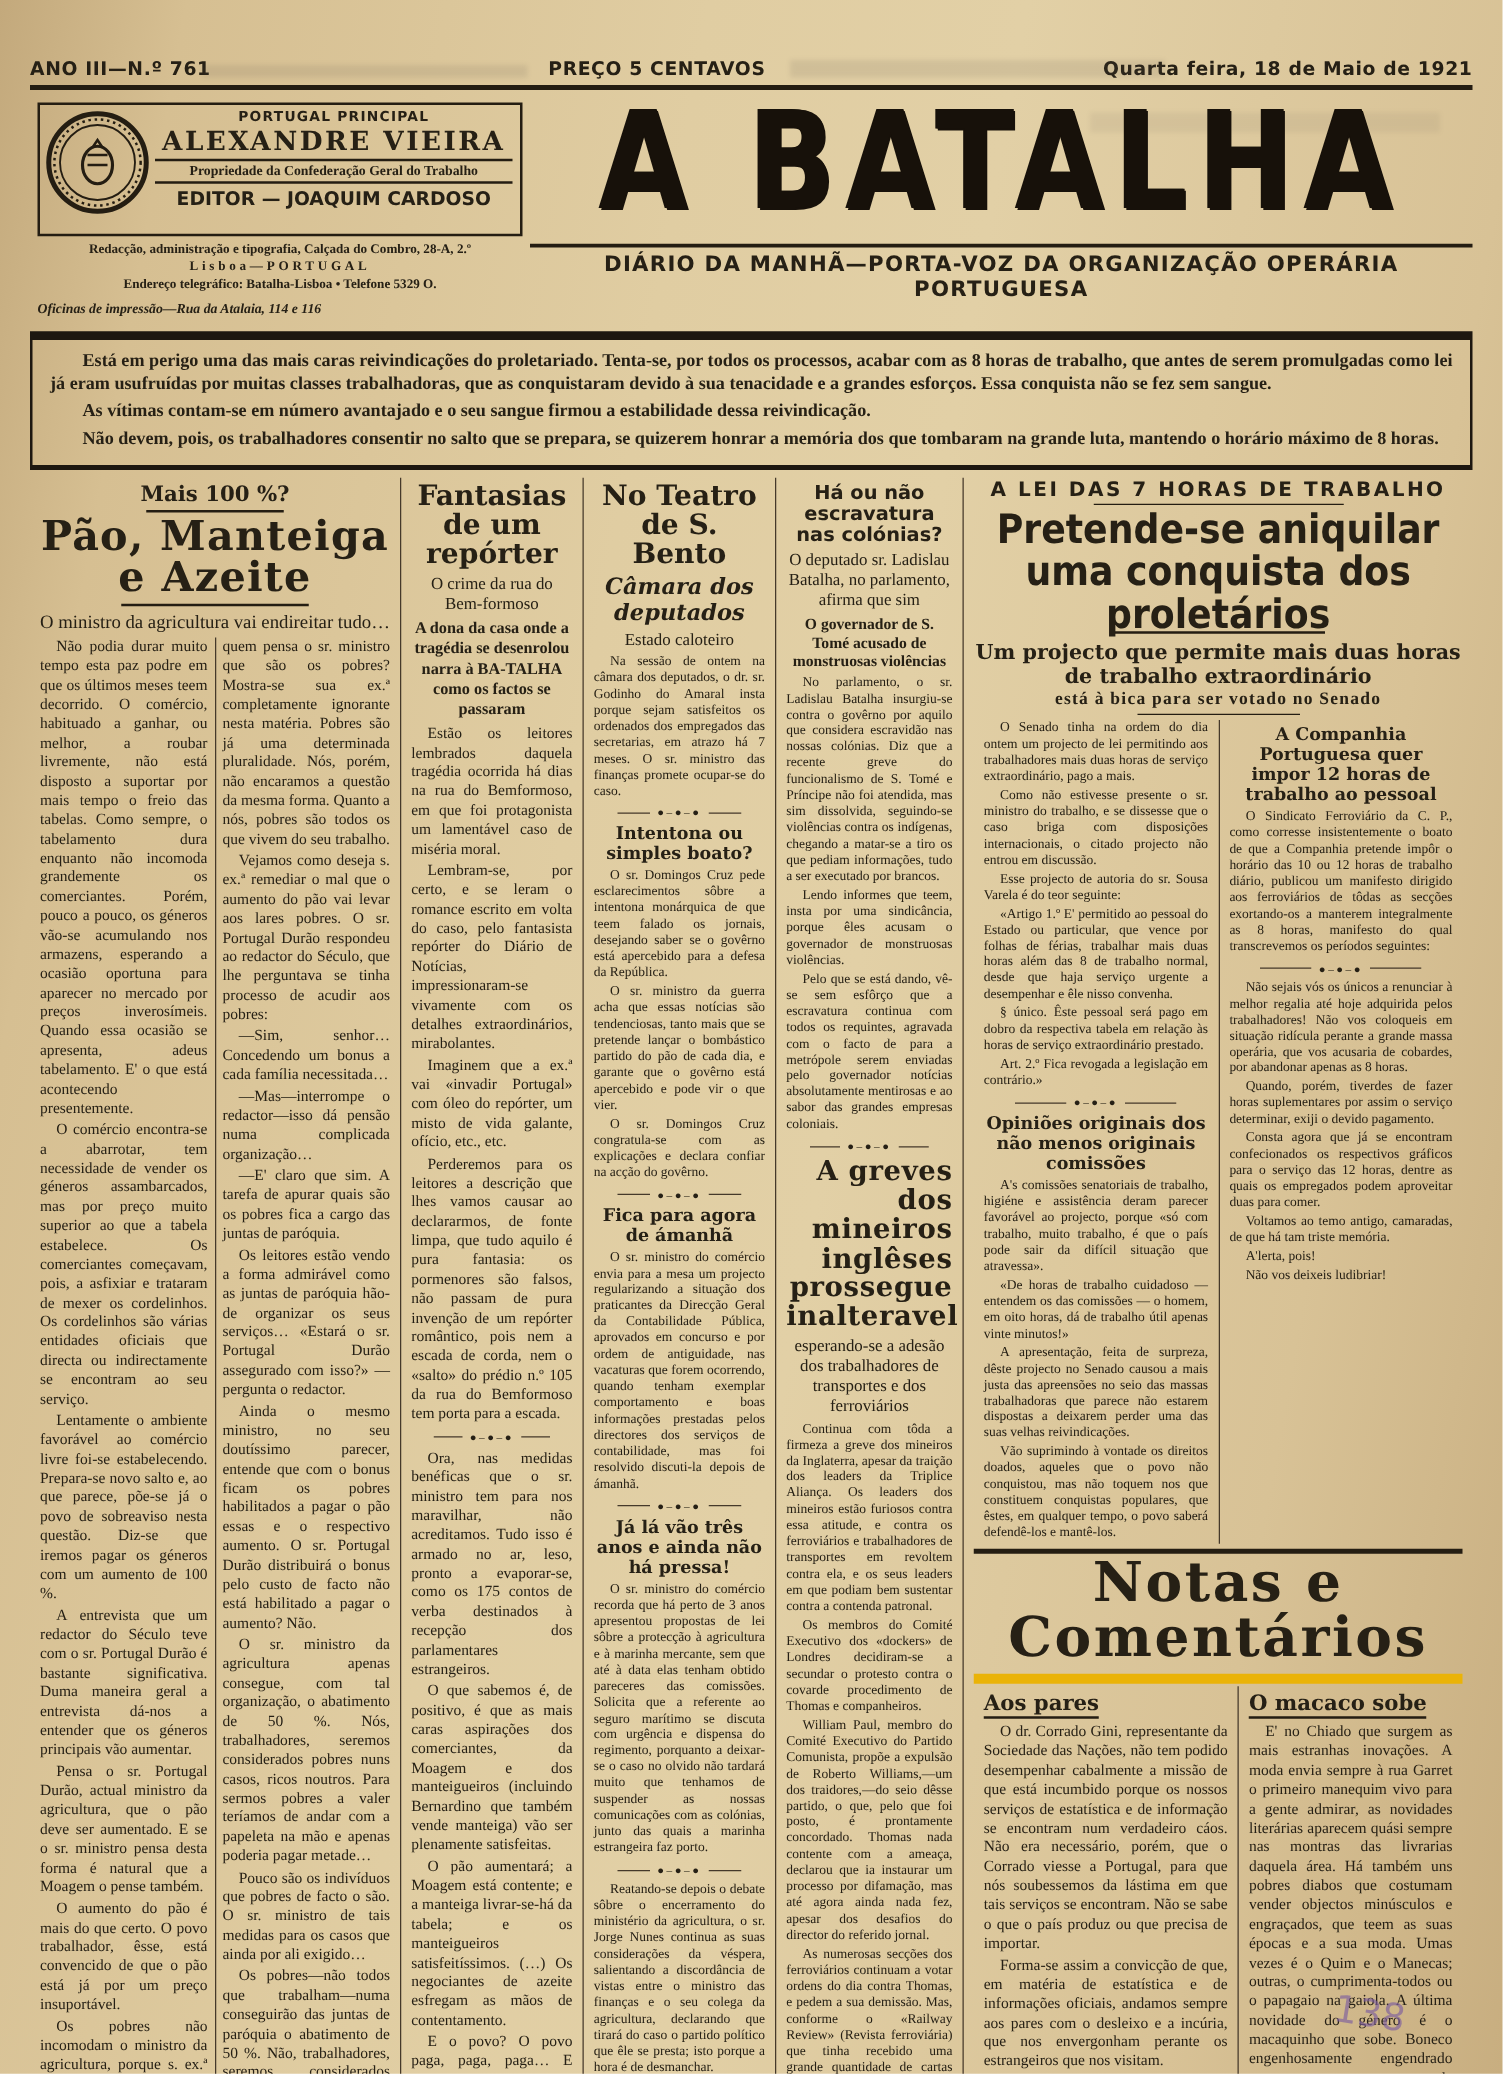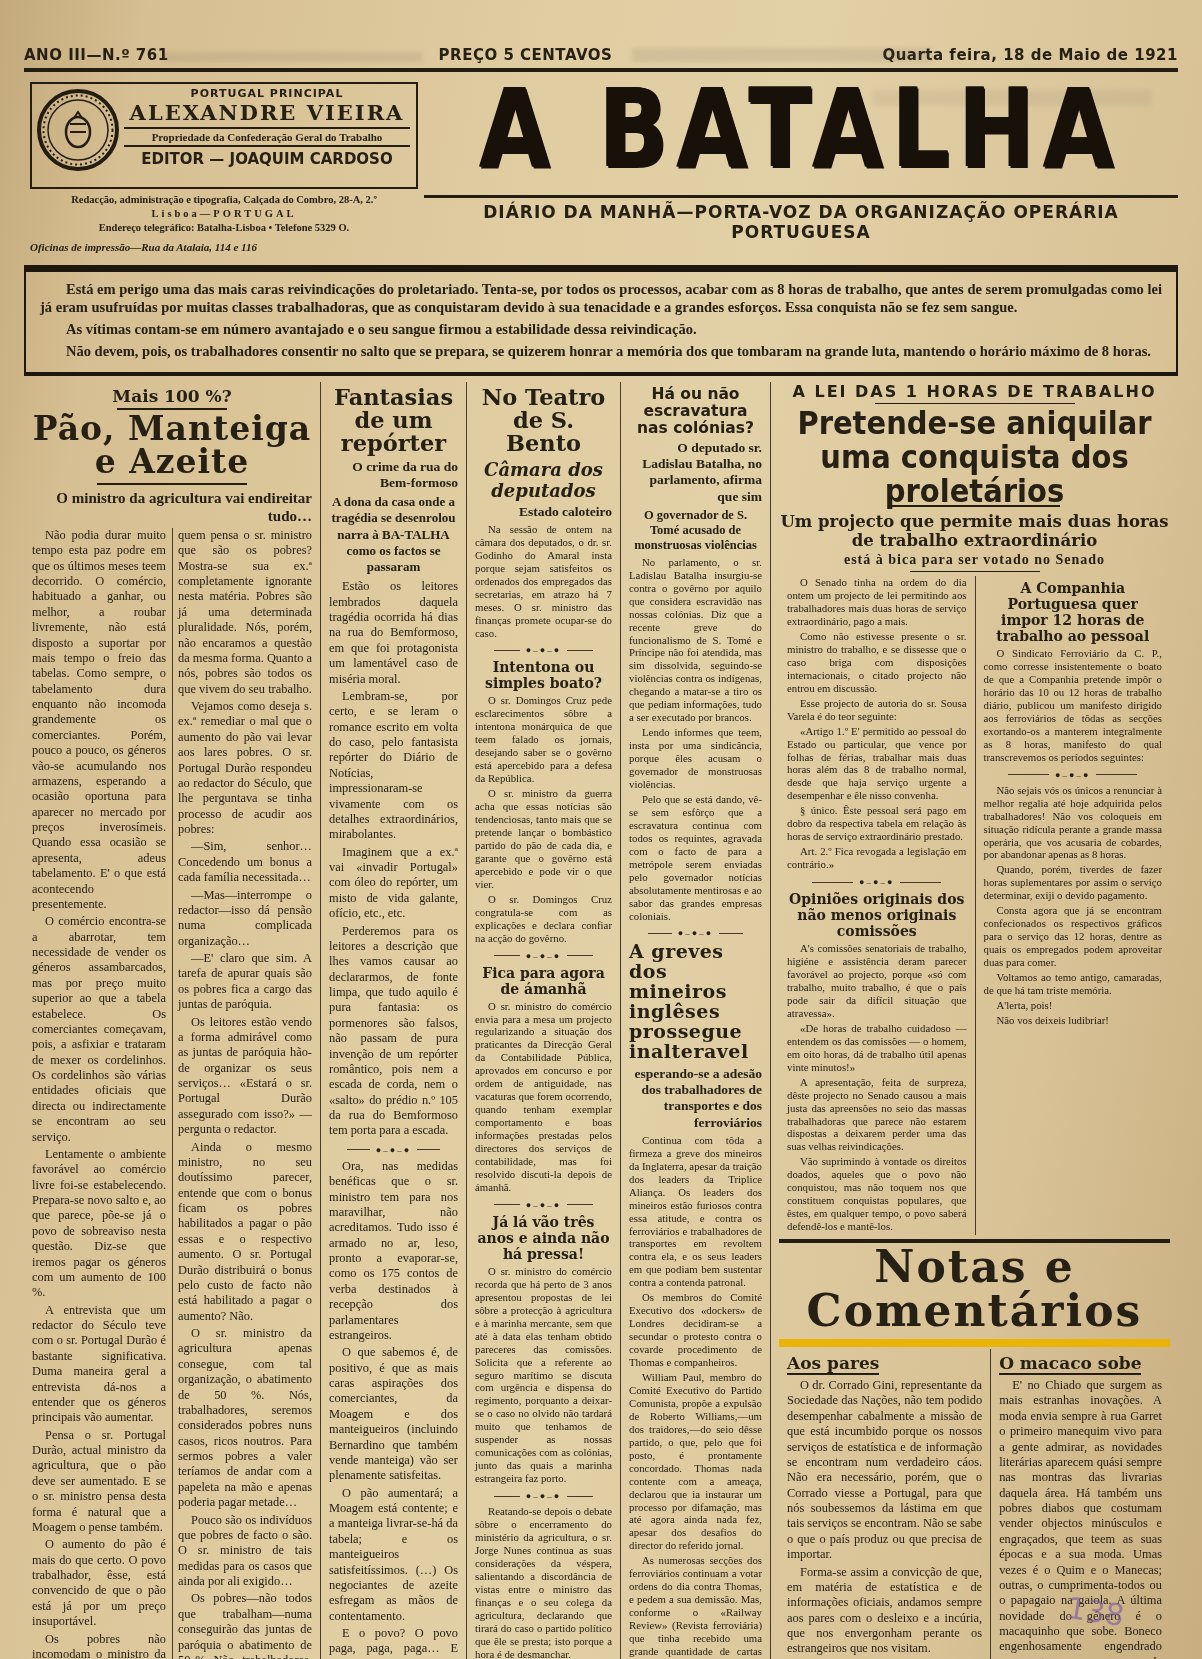--- a/index.html
+++ b/index.html
@@ -41,25 +41,25 @@
   
   .main{display:grid;grid-template-columns:296px 146px 154px 150px 1fr;margin-top:6px;height:1298px;overflow:hidden;}
   .col{padding:0 8px;overflow:hidden;}
   .col + .col{border-left:1px solid #45392a;}
   
   .kicker{font-family:"DejaVu Serif",serif;font-weight:bold;font-size:17px;text-align:center;margin:4px 0 2px;}
   .kicker:after{content:"";display:block;width:110px;margin:2px auto 0;border-top:2px solid #241d12;}
   .t-xl{font-family:"DejaVu Serif",serif;font-weight:bold;font-size:33px;letter-spacing:1px;text-align:center;line-height:1;margin:2px 0 4px;}
   .t-xl:after{content:"";display:block;width:150px;margin:5px auto 0;border-top:2px solid #241d12;}
   .t-lg{font-family:"DejaVu Serif",serif;font-weight:bold;font-size:22.5px;text-align:center;line-height:1.02;margin:4px 0 4px;}
-  .t-bk{font-family:"DejaVu Serif",serif;font-weight:bold;font-size:19px;text-align:left;line-height:1.05;margin:4px 0 4px;letter-spacing:0.5px;}
+  .t-bk{font-family:"DejaVu Serif",serif;font-weight:bold;font-size:22px;text-align:right;line-height:1.05;margin:4px 0 4px;letter-spacing:0.5px;}
   .t-md{font-family:"DejaVu Sans",sans-serif;font-weight:bold;font-size:15.5px;text-align:center;line-height:1.1;margin:4px 0 3px;}
   .t-sub{font-family:"DejaVu Serif",serif;font-weight:bold;font-size:14px;text-align:center;margin:4px 0 3px;}
   .t-ital{font-family:"DejaVu Serif",serif;font-weight:bold;font-style:italic;font-size:18px;text-align:center;margin:3px 0;}
-  .subhead{font-weight:bold;font-size:13.5px;text-align:right;line-height:1.2;margin:2px 0 3px;}
+  .subhead{font-weight:normal;font-size:13.5px;text-align:center;line-height:1.2;margin:2px 0 3px;}
   .subhead2{font-weight:bold;font-size:12.5px;text-align:center;line-height:1.2;margin:2px 0 3px;}
   .lead{font-weight:bold;font-size:13px;text-align:center;line-height:1.25;margin:2px 0 4px;}
   .article p{margin:0 0 2px;font-size:12.4px;line-height:1.24;text-align:justify;text-indent:13px;}
   .article p.small{font-size:10.8px;line-height:1.2;}
   .orn{display:flex;align-items:center;margin:6px 14% 4px;}
   .orn:before,.orn:after{content:"";flex:1;border-top:1px solid #45392a;}
   .orn .d{font-size:9px;padding:0 6px;letter-spacing:2px;}
   .twocolumn{column-count:2;column-gap:12px;column-rule:1px solid #45392a;}
   
   .eh-deck1{font-family:"DejaVu Serif",serif;font-weight:bold;font-size:16.5px;text-align:center;line-height:1.15;}
@@ -260,21 +260,21 @@
               <p class="small">Os membros do Comité Executivo dos «dockers» de Londres decidiram-se a secundar o protesto contra o covarde procedimento de Thomas e companheiros.</p>
               <p class="small">William Paul, membro do Comité Executivo do Partido Comunista, propõe a expulsão de Roberto Williams,—um dos traidores,—do seio dêsse partido, o que, pelo que foi posto, é prontamente concordado. Thomas nada contente com a ameaça, declarou que ia instaurar um processo por difamação, mas até agora ainda nada fez, apesar dos desafios do director do referido jornal.</p>
               <p class="small">As numerosas secções dos ferroviários continuam a votar ordens do dia contra Thomas, e pedem a sua demissão. Mas, conforme o «Railway Review» (Revista ferroviária) que tinha recebido uma grande quantidade de cartas cheias de insultos, mas que só a elas responderia, quando estivesse resolvido o conflito.</p>
             </div>
           </section>
         </div>
     </div>
 
     <div class="col">
       <div>
-        <div class="eh-kicker">A LEI DAS 1 HORAS DE TRABALHO</div>
+        <div class="eh-kicker">A LEI DAS 7 HORAS DE TRABALHO</div>
         <div class="eh-title">Pretende-se aniquilar uma conquista dos pro­letários</div>
         <span class="eh-title-u"></span>
         <div class="eh-deck1">Um projecto que permite mais duas horas de trabalho extraordinário</div>
         <div class="eh-deck2">está à bica para ser votado no Senado</div>
         <div class="eh-cols">
           <div>
               <section class="article">
                 <div>
                   <p class="small">O Senado tinha na ordem do dia ontem um projecto de lei permitindo aos trabalhadores mais duas horas de serviço extraordinário, pago a mais.</p>
                   <p class="small">Como não estivesse presente o sr. ministro do trabalho, e se dissesse que o caso briga com disposições internacionais, o citado projecto não entrou em discussão.</p>

